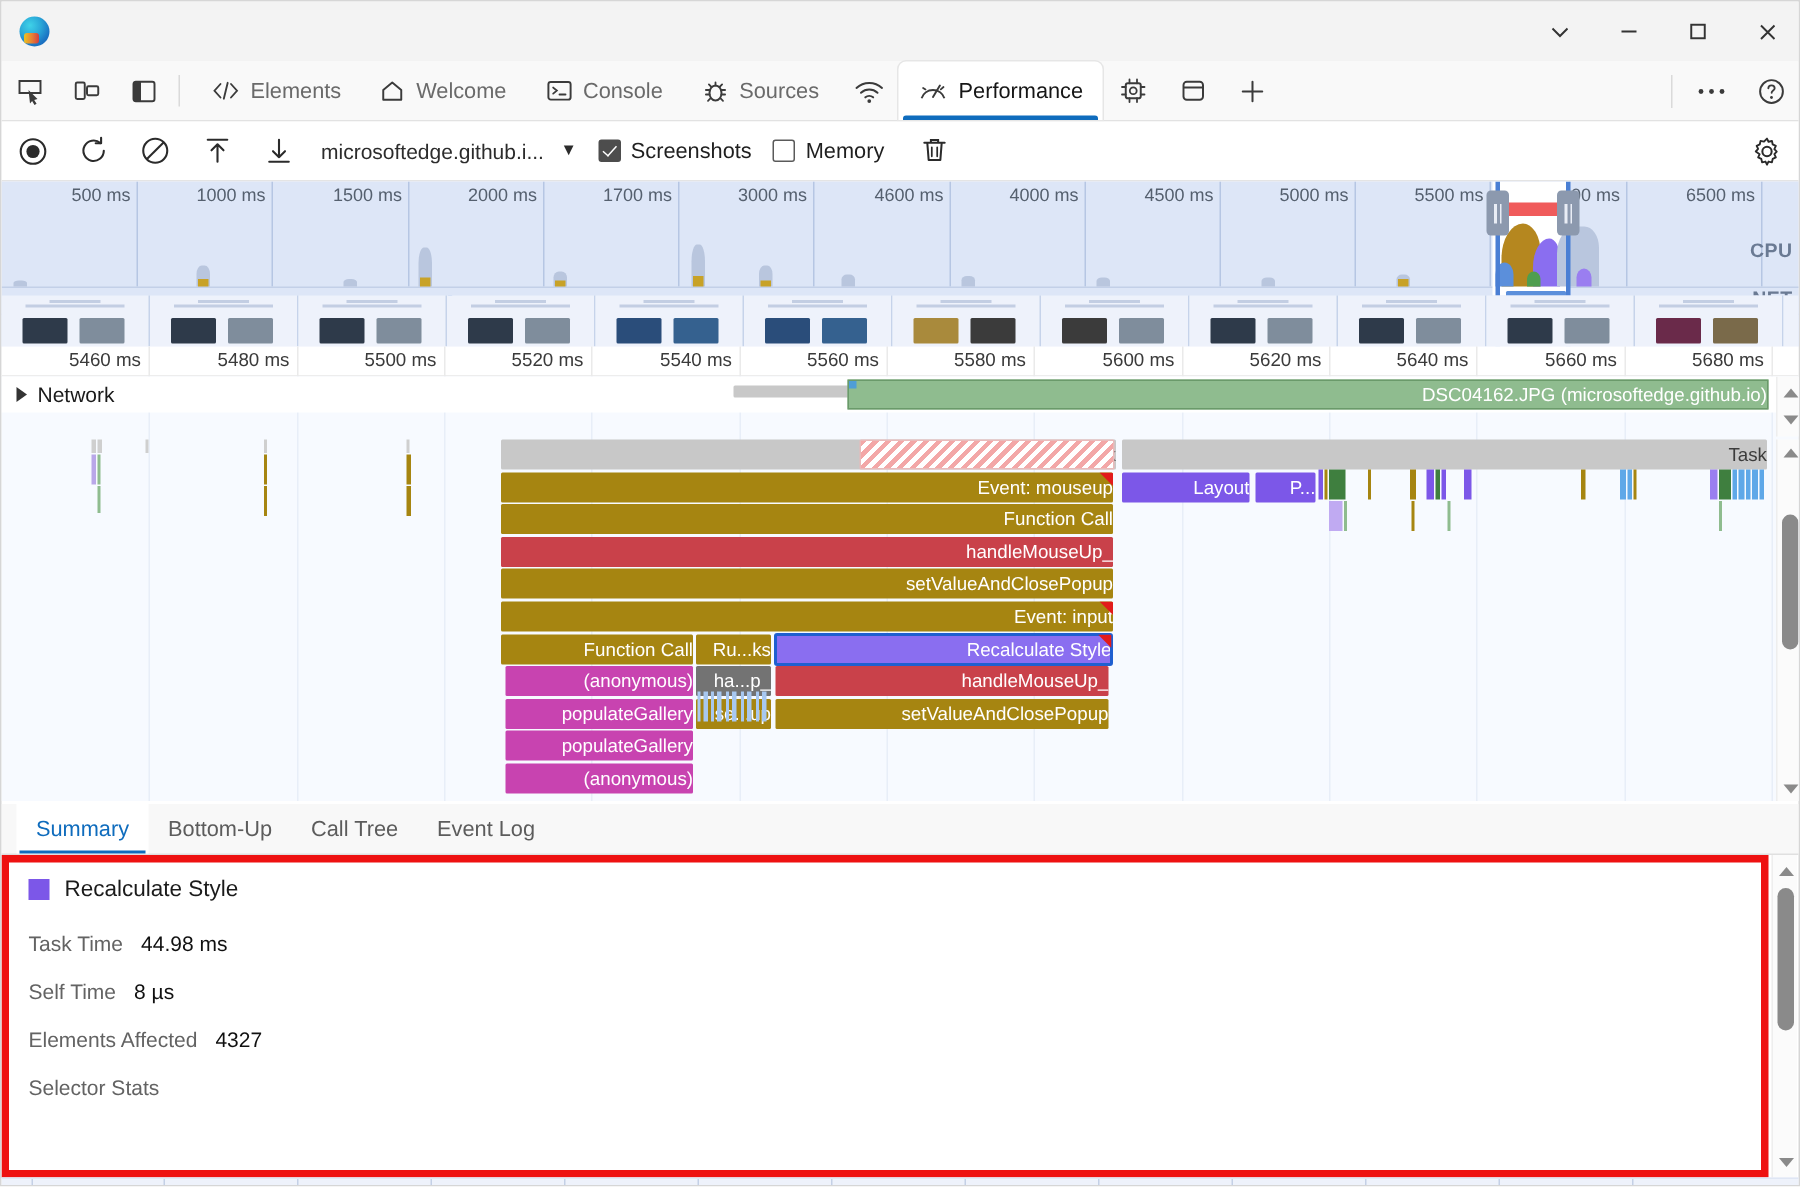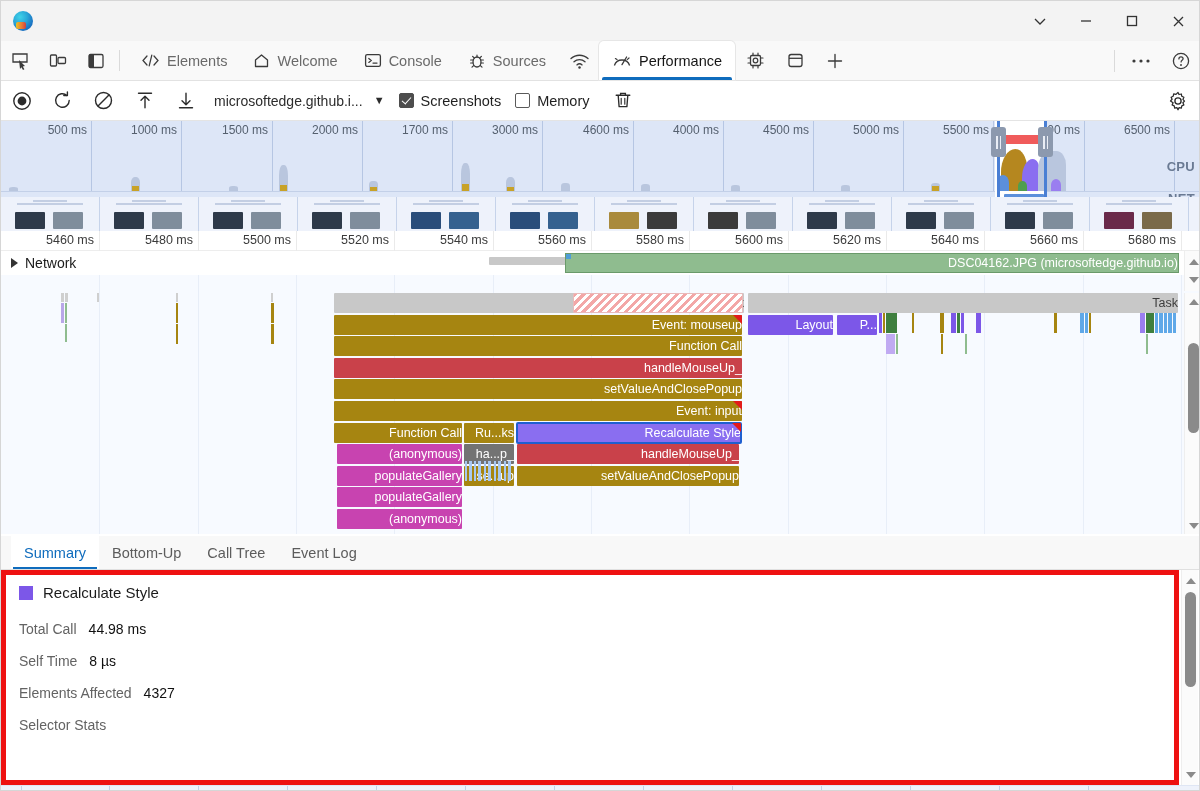--- a/index.html
+++ b/index.html
@@ -863,21 +863,21 @@
       </div>
     </div>
 
   <div class="summary">
     <div class="sum-title">
       <span class="swatch" style="background: rgb(124, 87, 232);"></span>
       <span>Recalculate Style</span>
     </div>
     <div id="sum-rows">
         <div class="sum-row">
-          <span class="sk">Total Call</span>
+          <span class="sk">Task Time</span>
           <span class="sv">44.98 ms</span>
         </div>
         <div class="sum-row">
           <span class="sk">Self Time</span>
           <span class="sv">8 µs</span>
         </div>
         <div class="sum-row">
           <span class="sk">Elements Affected</span>
           <span class="sv">4327</span>
         </div>

